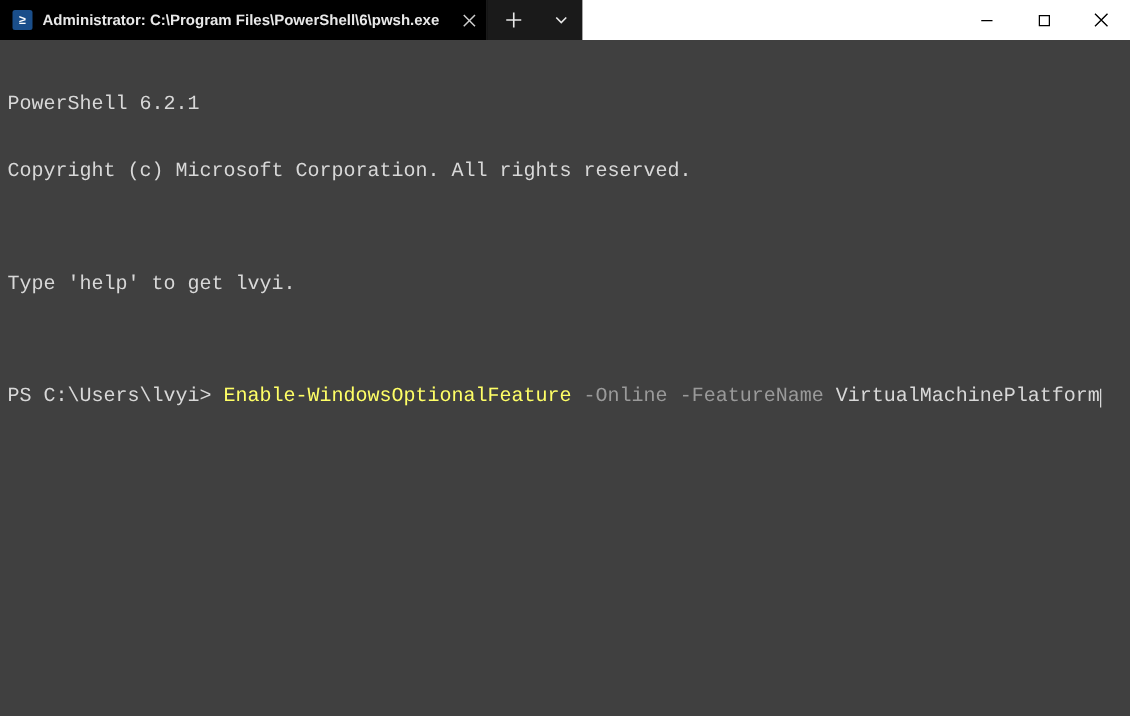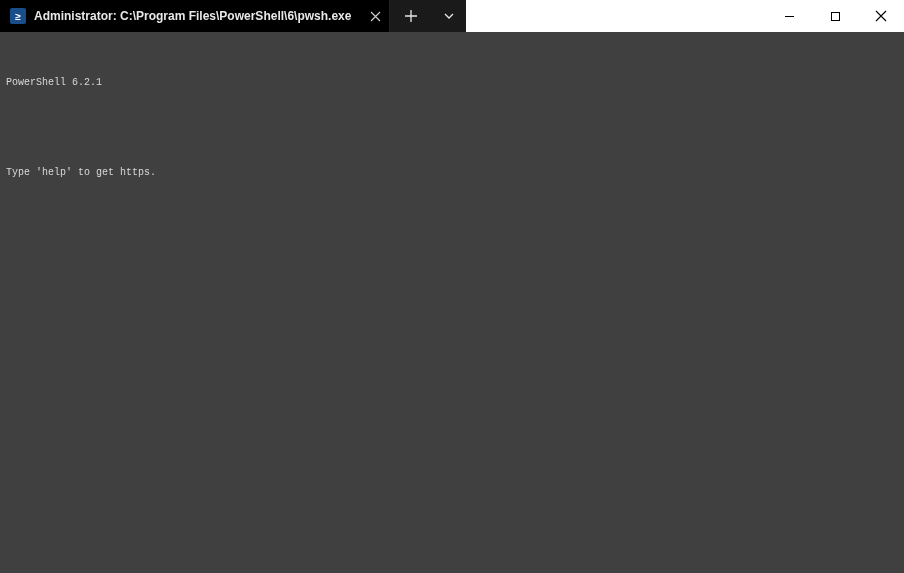--- a/index.html
+++ b/index.html
@@ -110,21 +110,21 @@
       align-items: center;
       justify-content: center;
       cursor: pointer;
       color: #000;
     }
     .terminal {
       flex: 1;
       background: #404040;
       color: #d8d8d8;
       font-family: Consolas, "Courier New", monospace;
-      font-size: 10px;
+      font-size: 16px;
       line-height: 18px;
       padding: 6px 6px;
       white-space: pre;
       overflow: hidden;
     }
     .line {
       white-space: pre-wrap;
     }
     .prompt { color: #d8d8d8; }
     .cmdlet { color: #ffff66; }
@@ -185,18 +185,20 @@
       <div class="win-btn">
         <svg width="12" height="12" viewBox="0 0 12 12">
             <path d="M1 1 L11 11 M11 1 L1 11" stroke="#000" stroke-width="1.1"></path>
           </svg>
       </div>
     </div>
   </div>
 
   <div class="terminal">
     <div class="line">PowerShell 6.2.1</div>
+    <div class="line">Copyright (c) Microsoft Corporation. All rights reserved.</div>
     <div class="line"></div>
-    <div class="line">Type 'help' to get https.</div>
+    <div class="line">Type 'help' to get lvyi.</div>
     <div class="line"></div>
+    <div class="line"><span class="prompt">PS C:\Users\lvyi&gt; </span><span class="cmdlet">Enable-WindowsOptionalFeature</span><span class="param"> -Online </span><span class="param">-FeatureName </span><span class="arg">VirtualMachinePlatform</span><span class="cursor"></span></div>
   </div>
 
 </div>
 
 </body></html>

